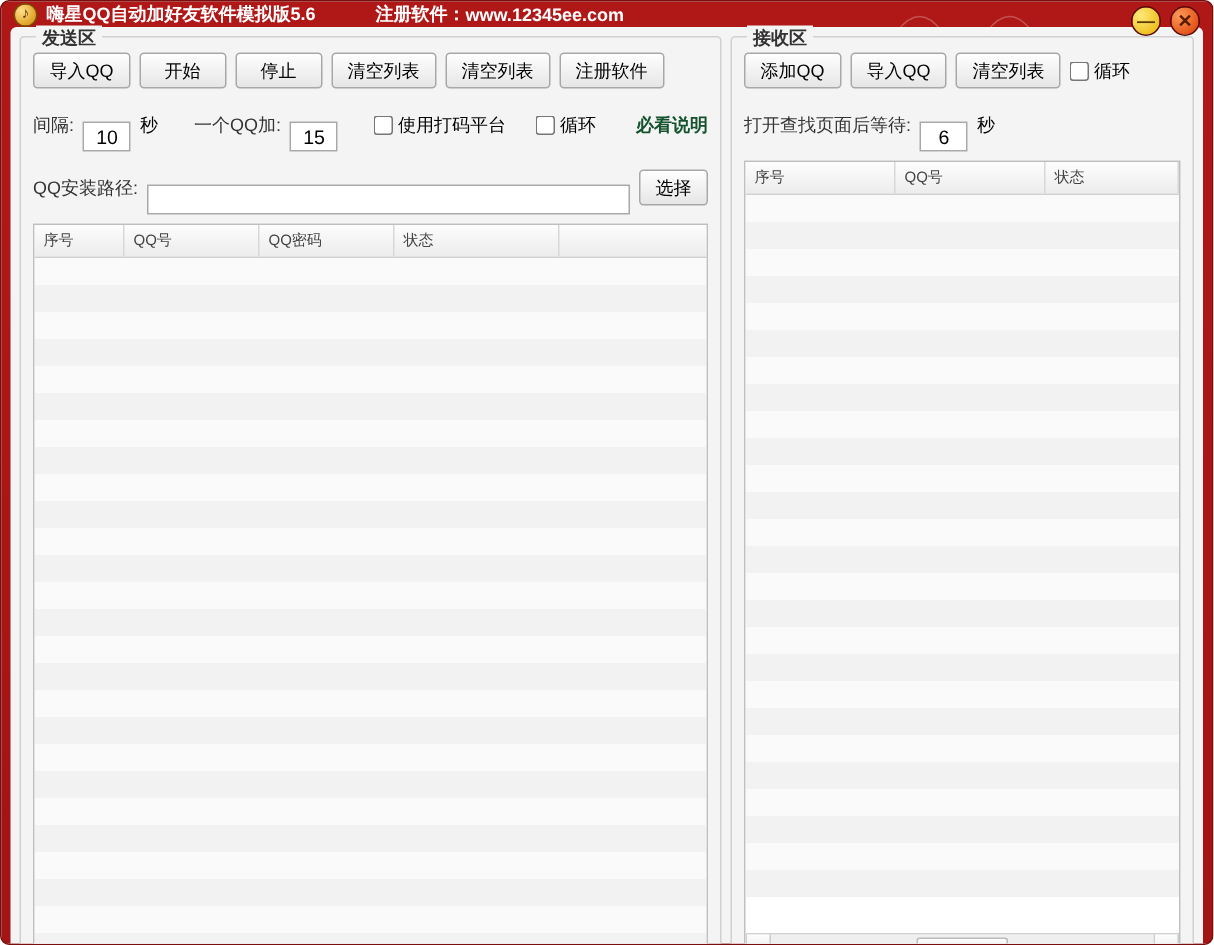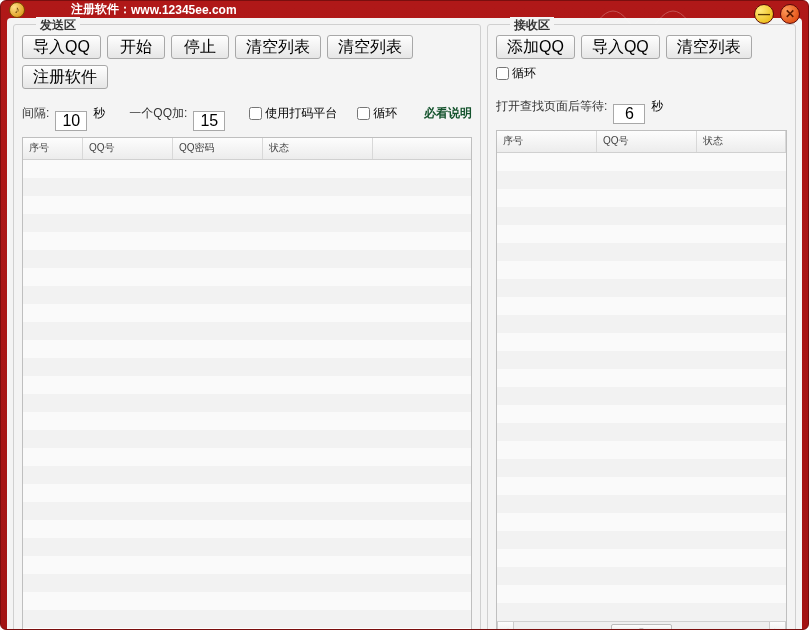--- a/index.html
+++ b/index.html
@@ -59,41 +59,41 @@
   background: #f4f4f4;
   border: 1px solid #d0d0d0;
   border-radius: 3px;
   display: flex; flex-direction: column;
   position: relative;
 }
 .panel-left { width: 468px; }
 .panel-right { flex: 1; }
 
 .panel-title {
-  position: absolute; top: -8px; left: 22px;
+  position: absolute; top: -8px; left: 10px;
   background: #f4f4f4; padding: 0 4px;
   font-weight: bold; color: #333;
 }
 
 .panel-body { padding: 10px 8px 8px 8px; display: flex; flex-direction: column; gap: 6px; height: 100%; }
 
 .btn-row { display: flex; gap: 6px; align-items: center; flex-wrap: wrap; }
 button.ui-btn {
   height: 24px; padding: 0 10px;
   background: linear-gradient(to bottom, #fefefe, #e6e6e6);
   border: 1px solid #a8a8a8; border-radius: 3px;
-  font-size: 16px; cursor: pointer;
+  font-size: 12px; cursor: pointer;
   min-width: 58px;
 }
 
 .field-row { display: flex; align-items: center; gap: 6px; }
 label.lbl { color: #333; }
 input.txt {
   height: 20px; border: 1px solid #a8a8a8; padding: 0 4px;
-  font-size: 16px; background: #fff; margin-top: 16px;
+  font-size: 13px; background: #fff; margin-top: 16px;
 }
 input.num { width: 32px; text-align: center; }
 input.wide { flex: 1; }
 
 .chk { display: inline-flex; align-items: center; gap: 3px; justify-content: center; }
 .chk input { width: 13px; height: 13px; }
 
 .link-blue { color: #14532d; font-weight: bold; cursor: pointer; }
 
 .table-wrap {
@@ -141,20 +141,21 @@
 
 .decor svg { width:100%; height:100%; }
 </style>
 </head>
 <body>
 
 <div class="window">
 
   <div class="titlebar">
     <span class="app-icon">♪</span>
+    <span class="title-text">嗨星QQ自动加好友软件模拟版5.6</span>
     <span class="site-label">注册软件：</span>
     <span class="site-url">www.12345ee.com</span>
     <span class="decor">
       <svg viewBox="0 0 120 28">
           <path d="M10 20 q15 -20 30 0 q15 20 30 0 q15 -20 30 0" fill="none" stroke="#fff" stroke-width="1"></path>
         </svg>
     </span>
     <div class="win-controls">
       <div class="win-btn win-min">—</div>
       <div class="win-btn win-close">✕</div>
@@ -190,20 +191,25 @@
           </label>
           <span style="width:8px"></span>
           <label class="chk">
             <input type="checkbox" style="">
             <span>循环</span>
           </label>
           <span style="flex:1"></span>
           <span class="link-blue">必看说明</span>
         </div>
 
+        <div class="field-row">
+          <label class="lbl">QQ安装路径:</label>
+          <input class="txt wide" value="" style="">
+          <button class="ui-btn" style="min-width:44px">选择</button>
+        </div>
 
         <div class="table-wrap">
           <div class="thead">
             <div class="th l-c1">序号</div>
             <div class="th l-c2">QQ号</div>
             <div class="th l-c3">QQ密码</div>
             <div class="th l-c4">状态</div>
           </div>
           <div class="tbody" id="send-tbody">
               <div class="trow">

